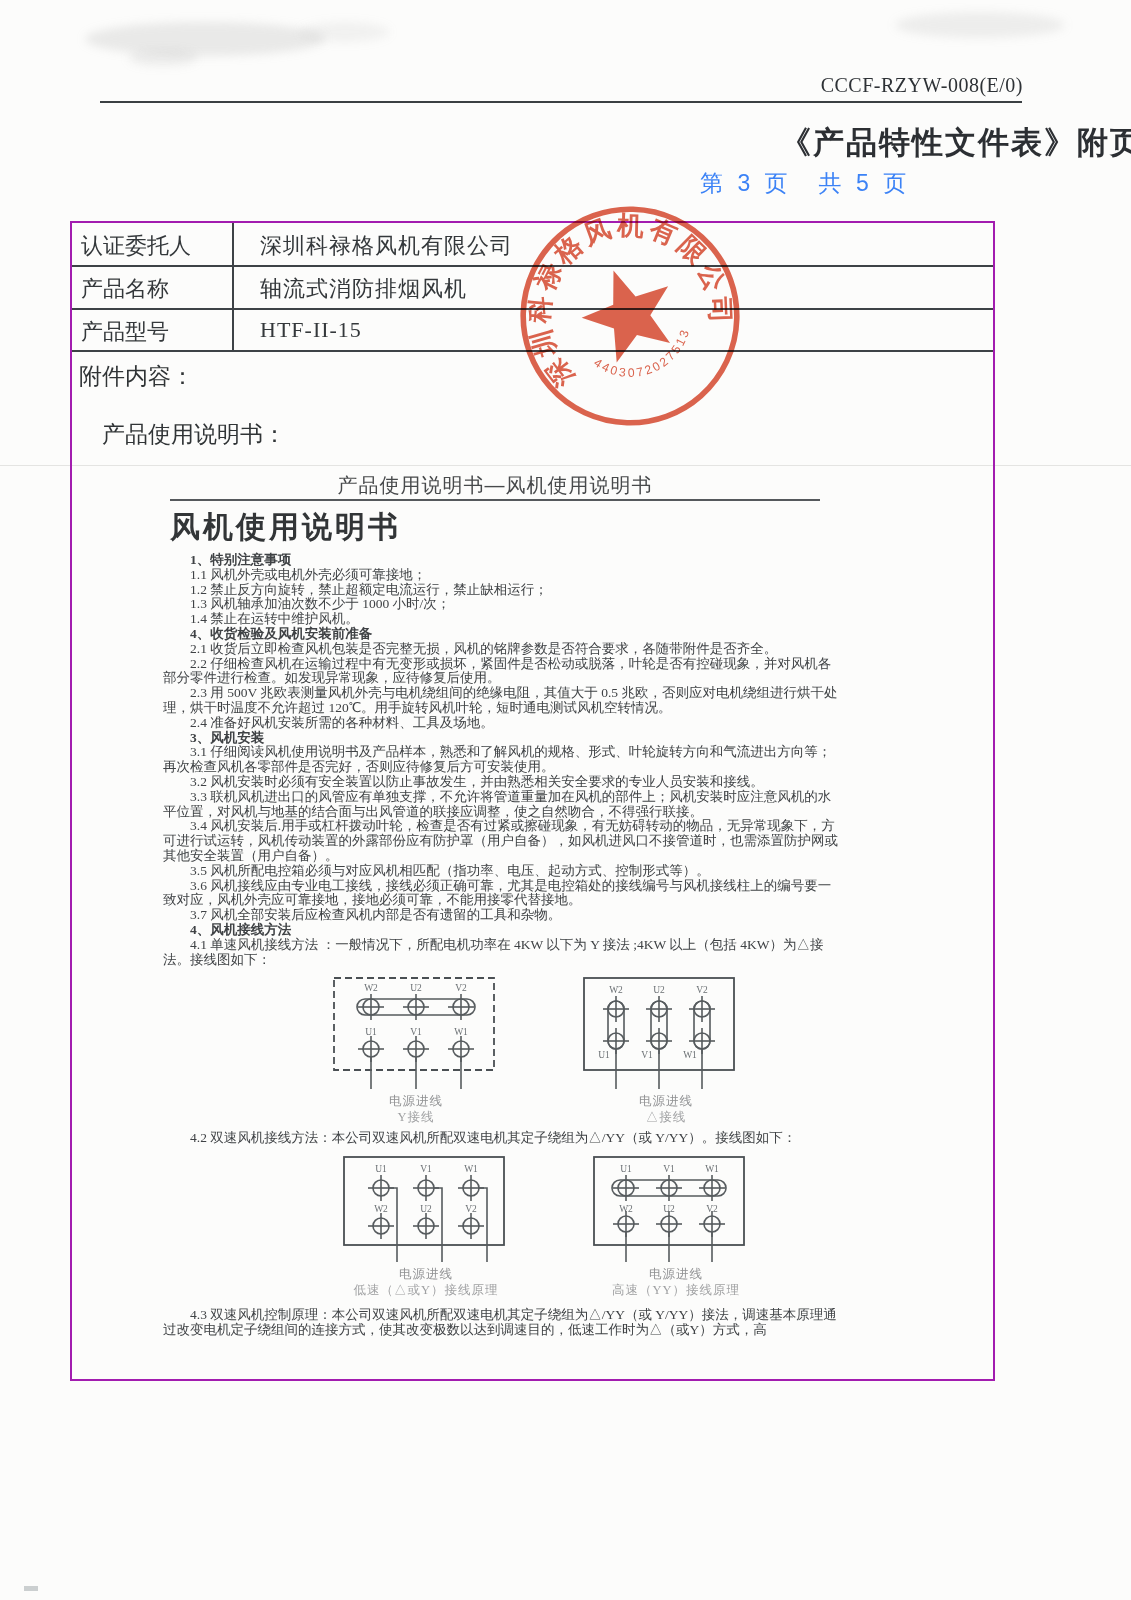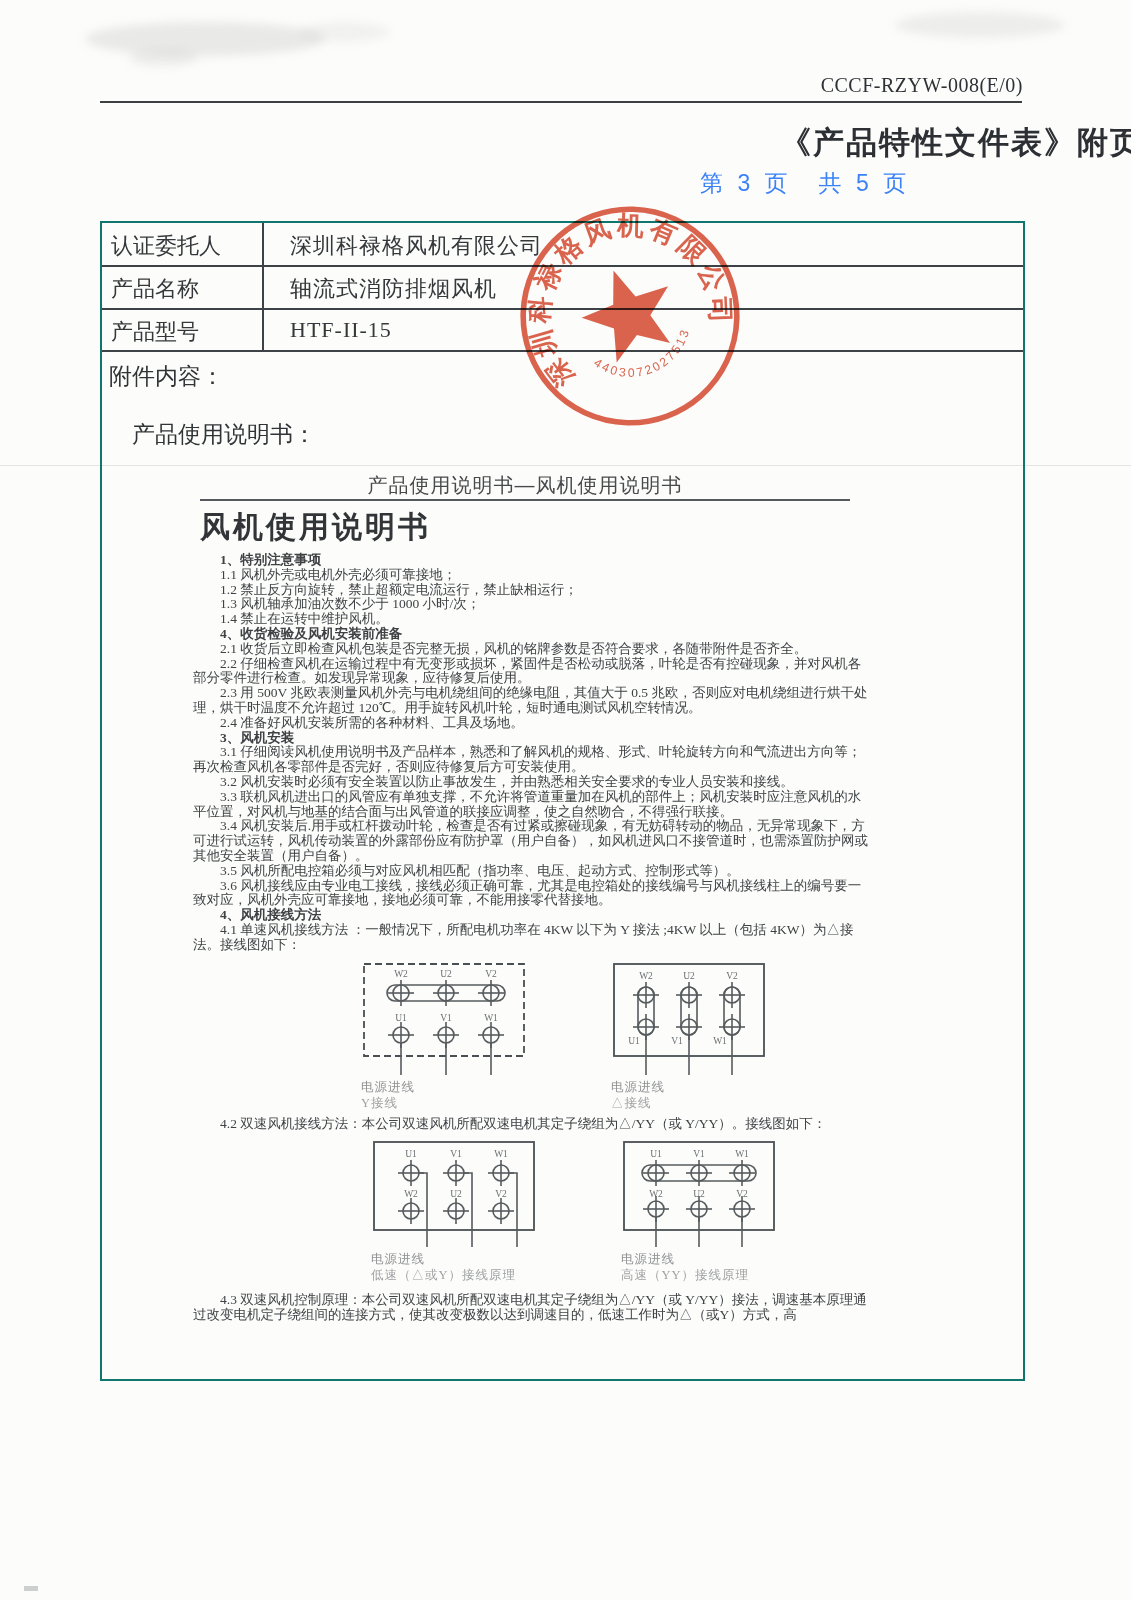--- a/index.html
+++ b/index.html
@@ -26,22 +26,22 @@
     position:absolute;left:0;top:110px;width:100%;margin:12px;text-align:right;
     font-size:31px;font-weight:700;letter-spacing:2px;color:#2c2f33;
   }
   .page-indicator{
     position:absolute;left:700px;top:168px;
     font-size:23px;font-weight:400;letter-spacing:4px;color:#3b82f6;
   }
 
   
   .outer-box{
-    position:absolute;left:100px;top:221px;width:921px;height:1156px;
-    border:2px solid #0f766e;overflow:hidden;background:transparent;
+    position:absolute;left:70px;top:221px;width:921px;height:1156px;
+    border:2px solid #a21caf;overflow:hidden;background:transparent;
   }
   .hline{position:absolute;left:0;width:100%;height:2px;background:#3d4246;}
   .h1{top:42px}.h2{top:85px}.h3{top:127px}
   .vline{position:absolute;left:160px;top:0;width:2px;height:129px;background:#3d4246;}
   .row-label{
     position:absolute;left:9px;font-family:"Liberation Serif", serif;
     font-size:22px;color:#34383b;white-space:nowrap;
   }
   .row-value{
     position:absolute;left:188px;font-family:"Liberation Serif", serif;
@@ -65,21 +65,21 @@
     position:absolute;left:91px;top:330px;width:678px;
     font-size:13.5px;line-height:14.8px;color:#3f4245;
   }
   .manual-body p{margin:0;text-indent:2em;font-family:Liberation Serif, serif;}
   .manual-body p[data-bold="true"]{font-weight:700;}
 
   .diagram-row{display:flex;padding-left:168px;gap:80px;margin-top:8px;}
   .diagram-row.second{padding-left:178px;}
   .diagram{width:170px;}
   .diagram svg{display:block;}
-  .cap{line-height:16px;font-family:"Liberation Serif", serif;
+  .cap{line-height:16px;text-align:center;font-family:"Liberation Serif", serif;
        font-size:12.5px;color:#8f9092;letter-spacing:1px;}
   .cap.faint{color:#9fa0a2;}
   .tlabel{font-family:"Liberation Serif", serif;font-size:9.5px;fill:#6a6f73;}
   .wire{stroke:#565b5e;stroke-width:1.6;fill:none;}
   .boxline{stroke:#4a4f53;stroke-width:1.8;fill:none;}
 
   
   .stamp{position:absolute;left:512px;top:198px;width:236px;height:236px;
          mix-blend-mode:multiply;opacity:.85;}
   .seal-stroke{stroke:#d7492f;}
@@ -147,20 +147,21 @@
       <p data-bold="false">2.2  仔细检查风机在运输过程中有无变形或损坏，紧固件是否松动或脱落，叶轮是否有控碰现象，并对风机各部分零件进行检查。如发现异常现象，应待修复后使用。</p>
       <p data-bold="false">2.3  用 500V 兆欧表测量风机外壳与电机绕组间的绝缘电阻，其值大于 0.5 兆欧，否则应对电机绕组进行烘干处理，烘干时温度不允许超过 120℃。用手旋转风机叶轮，短时通电测试风机空转情况。</p>
       <p data-bold="false">2.4  准备好风机安装所需的各种材料、工具及场地。</p>
       <p data-bold="true">3、风机安装</p>
       <p data-bold="false">3.1  仔细阅读风机使用说明书及产品样本，熟悉和了解风机的规格、形式、叶轮旋转方向和气流进出方向等；再次检查风机各零部件是否完好，否则应待修复后方可安装使用。</p>
       <p data-bold="false">3.2  风机安装时必须有安全装置以防止事故发生，并由熟悉相关安全要求的专业人员安装和接线。</p>
       <p data-bold="false">3.3  联机风机进出口的风管应有单独支撑，不允许将管道重量加在风机的部件上；风机安装时应注意风机的水平位置，对风机与地基的结合面与出风管道的联接应调整，使之自然吻合，不得强行联接。</p>
       <p data-bold="false">3.4  风机安装后.用手或杠杆拨动叶轮，检查是否有过紧或擦碰现象，有无妨碍转动的物品，无异常现象下，方可进行试运转，风机传动装置的外露部份应有防护罩（用户自备），如风机进风口不接管道时，也需添置防护网或其他安全装置（用户自备）。</p>
       <p data-bold="false">3.5  风机所配电控箱必须与对应风机相匹配（指功率、电压、起动方式、控制形式等）。</p>
       <p data-bold="false">3.6  风机接线应由专业电工接线，接线必须正确可靠，尤其是电控箱处的接线编号与风机接线柱上的编号要一致对应，风机外壳应可靠接地，接地必须可靠，不能用接零代替接地。</p>
+      <p data-bold="false">3.7  风机全部安装后应检查风机内部是否有遗留的工具和杂物。</p>
       <p data-bold="true">4、风机接线方法</p>
       <p data-bold="false">4.1  单速风机接线方法 ：一般情况下，所配电机功率在 4KW 以下为 Y 接法 ;4KW 以上（包括 4KW）为△接法。接线图如下：</p>
 
       <div class="diagram-row">
         <div class="diagram">
           <svg width="170" height="118" viewBox="0 0 170 118">
             <rect class="boxline" x="3" y="3" width="160" height="92" stroke-dasharray="7 4"></rect>
             <text class="tlabel" x="40" y="16" text-anchor="middle">W2</text>
             <text class="tlabel" x="85" y="16" text-anchor="middle">U2</text>
             <text class="tlabel" x="130" y="16" text-anchor="middle">V2</text>

